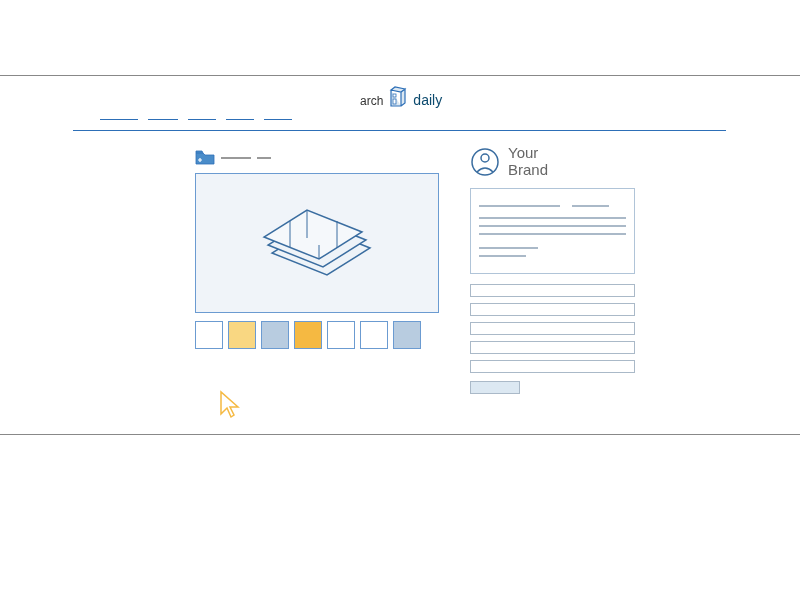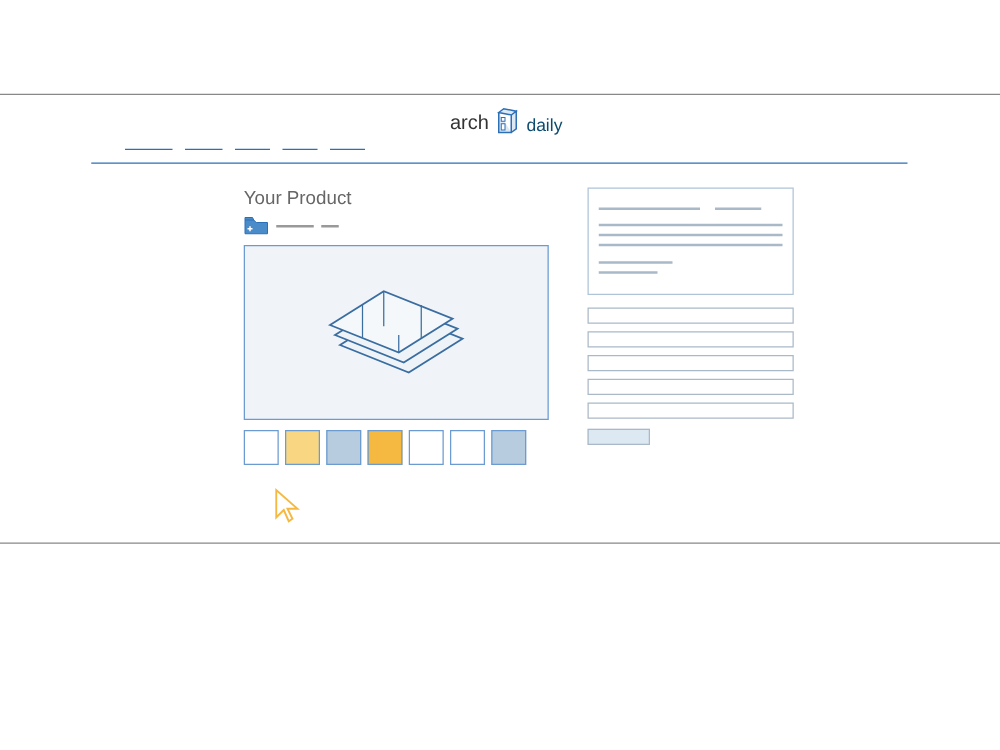--- a/index.html
+++ b/index.html
@@ -34,21 +34,21 @@
     }
     .logo {
       position: absolute;
       top: 5px;
       left: 360px;
       display: flex;
       align-items: flex-end;
       gap: 2px;
     }
     .logo-text-left {
-      font-size: 16px;
+      font-size: 12px;
       color: #333;
       font-weight: 500;
     }
     .logo-text-right {
       font-size: 14px;
       color: #0c4a6e;
       font-weight: 500;
     }
     .logo-icon-box {
       width: 22px;
@@ -208,21 +208,20 @@
     <div class="nav-link"></div>
     <div class="nav-link"></div>
     <div class="nav-link"></div>
     <div class="nav-link"></div>
   </div>
   <div class="nav-divider"></div>
 </div>
 
 <div class="content">
   <div class="left-col">
-    <div class="product-title">Your Product</div>
     <div class="folder-row">
       <span class="folder-icon">
         <svg viewBox="0 0 20 15">
           <path d="M 1 3 L 8 3 L 10 5 L 19 5 L 19 14 L 1 14 Z M 1 3 L 1 1 L 7 1 L 8 3" fill="#4a8cc9" stroke="#2d6fb7" stroke-width="0.8"></path>
           <path d="M 5 8 L 5 12 M 3 10 L 7 10" stroke="#fff" stroke-width="1.2"></path>
         </svg>
       </span>
       <span class="folder-line-1"></span>
       <span class="folder-line-2"></span>
     </div>
@@ -246,20 +245,31 @@
       <div class="swatch swatch-lightyellow"></div>
       <div class="swatch swatch-blue"></div>
       <div class="swatch swatch-orange"></div>
       <div class="swatch swatch-white"></div>
       <div class="swatch swatch-white"></div>
       <div class="swatch swatch-blue"></div>
     </div>
   </div>
 
   <div class="right-col">
+    <div class="brand-header">
+      <span class="avatar-icon">
+        <svg viewBox="0 0 30 30">
+          <circle cx="15" cy="15" r="13" fill="none" stroke="#3a6da0" stroke-width="1.5"></circle>
+          <circle cx="15" cy="11" r="4" fill="none" stroke="#3a6da0" stroke-width="1.5"></circle>
+          <path d="M 7 25 Q 15 17 23 25" fill="none" stroke="#3a6da0" stroke-width="1.5"></path>
+        </svg>
+      </span>
+      <div class="brand-title" style="white-space:pre-line">Your
+Brand</div>
+    </div>
     <div class="info-box">
       <div class="info-line med" style="display:inline-block;width:55%"></div>
       <div class="info-line short" style="display:inline-block;width:25%;margin-left:8px"></div>
       <div class="info-line long"></div>
       <div class="info-line long"></div>
       <div class="info-line long"></div>
       <div style="height:6px"></div>
       <div class="info-line" style="width:40%"></div>
       <div class="info-line" style="width:32%"></div>
     </div>

